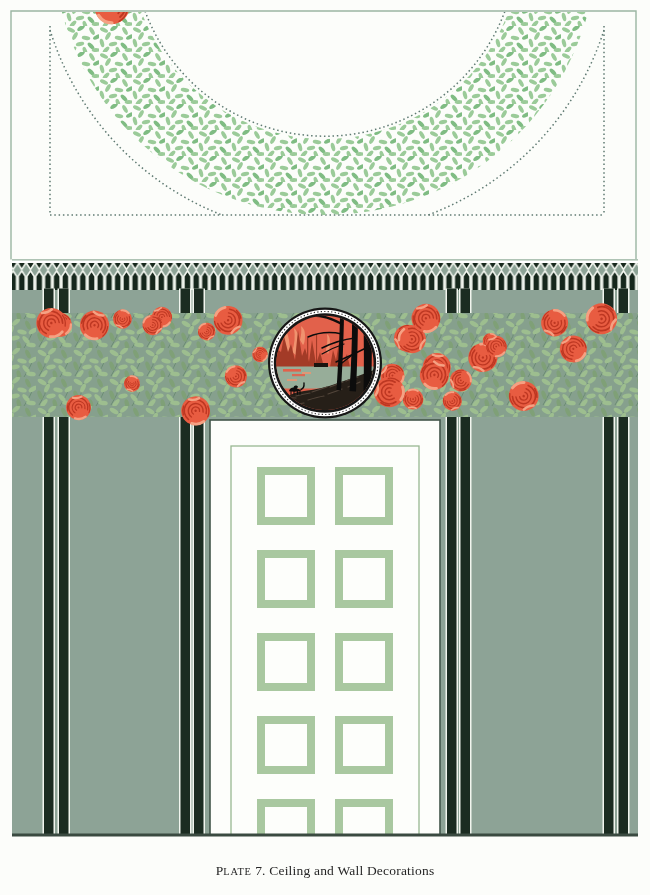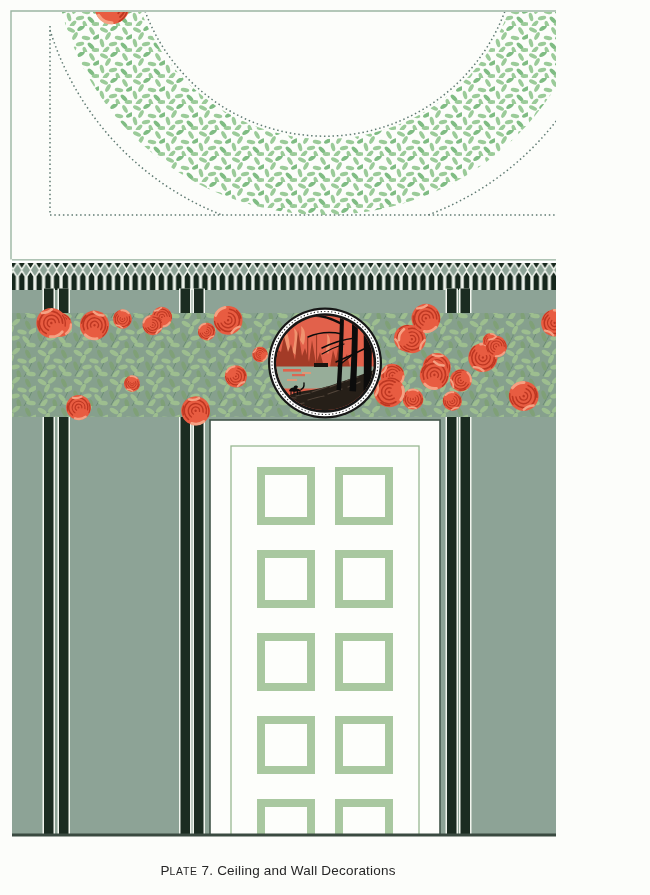--- a/index.html
+++ b/index.html
@@ -1,17 +1,17 @@
 <!DOCTYPE html>
 <html style="--pageBg: #fcfdfa; --frameLine: #9bb5a2; --dottedLine: #5f7a72; --sage: #8da396; --picketDark: #16271c; --barDark: #1b2c21; --lineLight: #f1f5ee; --friezeBg: #86a08d; --leafCeil: #9bcb99; --leafCeilDark: #7fbc83; --leafFrieze: #9dbe8f; --leafFriezeDark: #7fa077; --stemFrieze: #6b8c73; --rose: #e85c41; --roseDark: #bd3722; --roseLight: #f5a183; --doorWhite: #fdfefb; --doorEdge: #42564a; --doorLine: #99b791; --panelGreen: #a9c8a0; --floorLine: #3a4a40; --ringDark: #161616; --beadDot: #3a3a3a; --medSky: #e2614b; --medSkyLight: #f0926e; --medSil: #a33b27; --medWater: #97ad99; --medGround: #261f18; --medGroundLight: #52453a; --treeBlack: #0c0c0c; --captionColor: #262626;"><head>
 <meta charset="utf-8">
 <style>
   html,body{margin:0;padding:0;background:#fcfdfa;}
-  .page{position:relative;width:556px;height:895px;overflow:hidden;
-        background:var(--pageBg,#fcfdfa);font-family:Liberation Sans, sans-serif;}
+  .page{position:relative;width:650px;height:895px;overflow:hidden;
+        background:var(--pageBg,#fcfdfa);font-family:Liberation Serif, serif;}
   .page svg{position:absolute;left:0;top:0;display:block;}
   .caption{position:absolute;left:0;right:0;top:863px;text-align:center;
            color:var(--captionColor,#262626);font-size:13.5px;letter-spacing:.2px;}
   .caption .sc{font-size:10.4px;letter-spacing:.7px;}
 </style>
 </head>
 <body>
 
 <div class="page">
 <svg id="plate-svg" width="650" height="895" viewBox="0 0 650 895">

